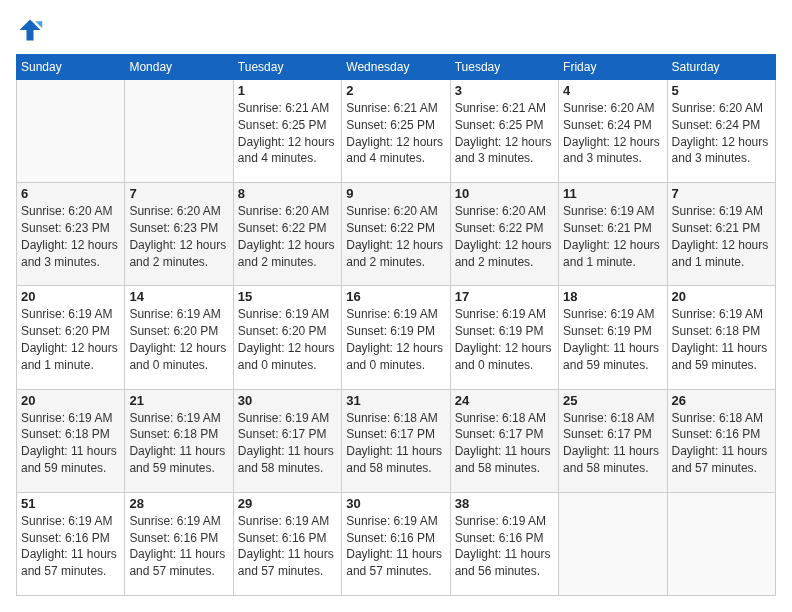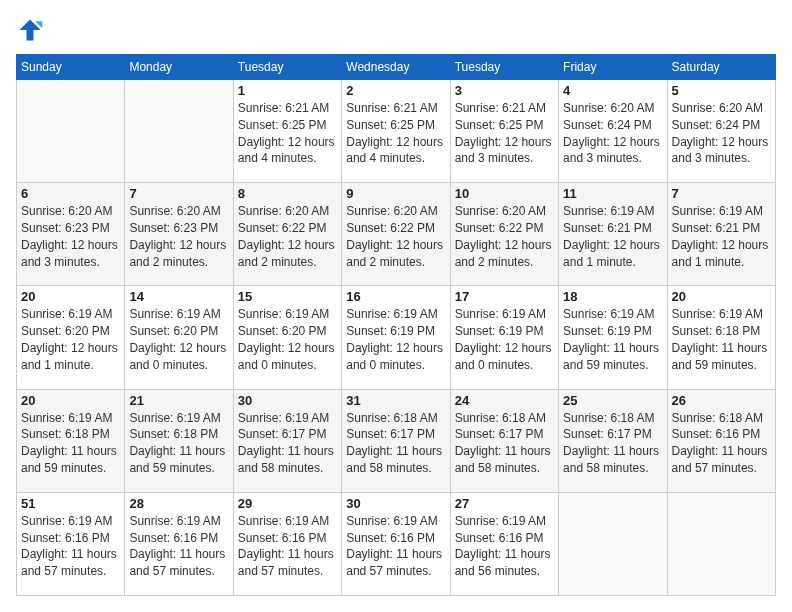--- a/index.html
+++ b/index.html
@@ -352,21 +352,21 @@
 and 57 minutes.</div>
           </td>
           <td>
             <span class="day-num">30</span>
             <div class="day-info">Sunrise: 6:19 AM
 Sunset: 6:16 PM
 Daylight: 11 hours
 and 57 minutes.</div>
           </td>
           <td>
-            <span class="day-num">27</span>
+            <span class="day-num">38</span>
             <div class="day-info">Sunrise: 6:19 AM
 Sunset: 6:16 PM
 Daylight: 11 hours
 and 56 minutes.</div>
           </td>
           <td class="empty"></td>
           <td class="empty"></td>
         </tr>
       </tbody>
   </table>

